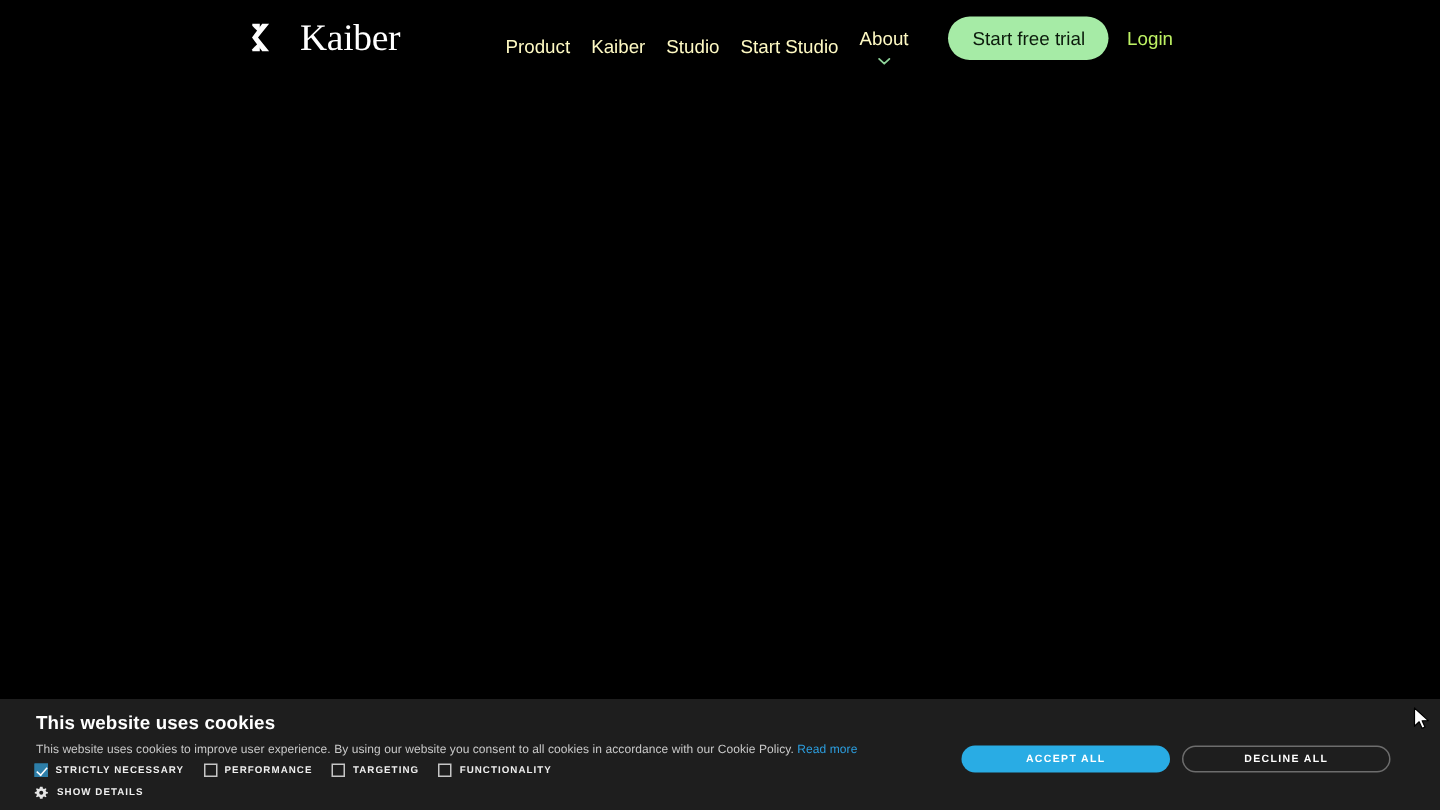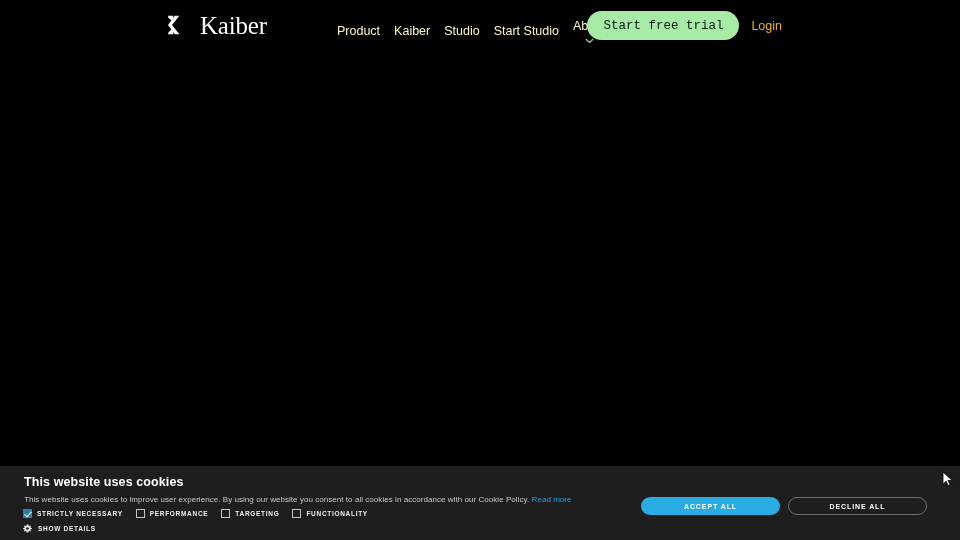--- a/index.html
+++ b/index.html
@@ -91,27 +91,27 @@
     gap: 12px;
   }
   .btn-trial {
     background: #a6eba6;
     color: #0b1a0b;
     border: none;
     border-radius: 999px;
     padding: 0 16px;
     height: 29px;
     font-size: 12.5px;
-    font-family: Liberation Mono, monospace;
+    font-family: Liberation Sans, sans-serif;
     white-space: nowrap;
     cursor: pointer;
   }
   .btn-login {
     font-size: 12.5px;
-    color: #eab308;
+    color: #bef264;
     text-decoration: none;
     cursor: pointer;
     white-space: nowrap;
   }
 
   
   .page-body {
     position: absolute;
     top: 52px; left: 0;
     width: 960px;

